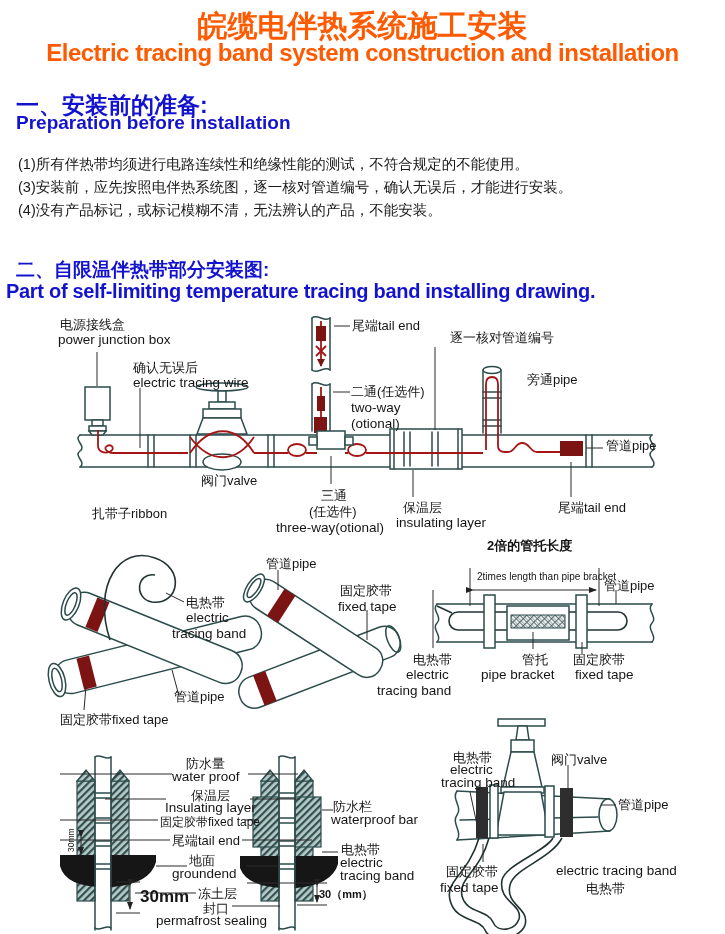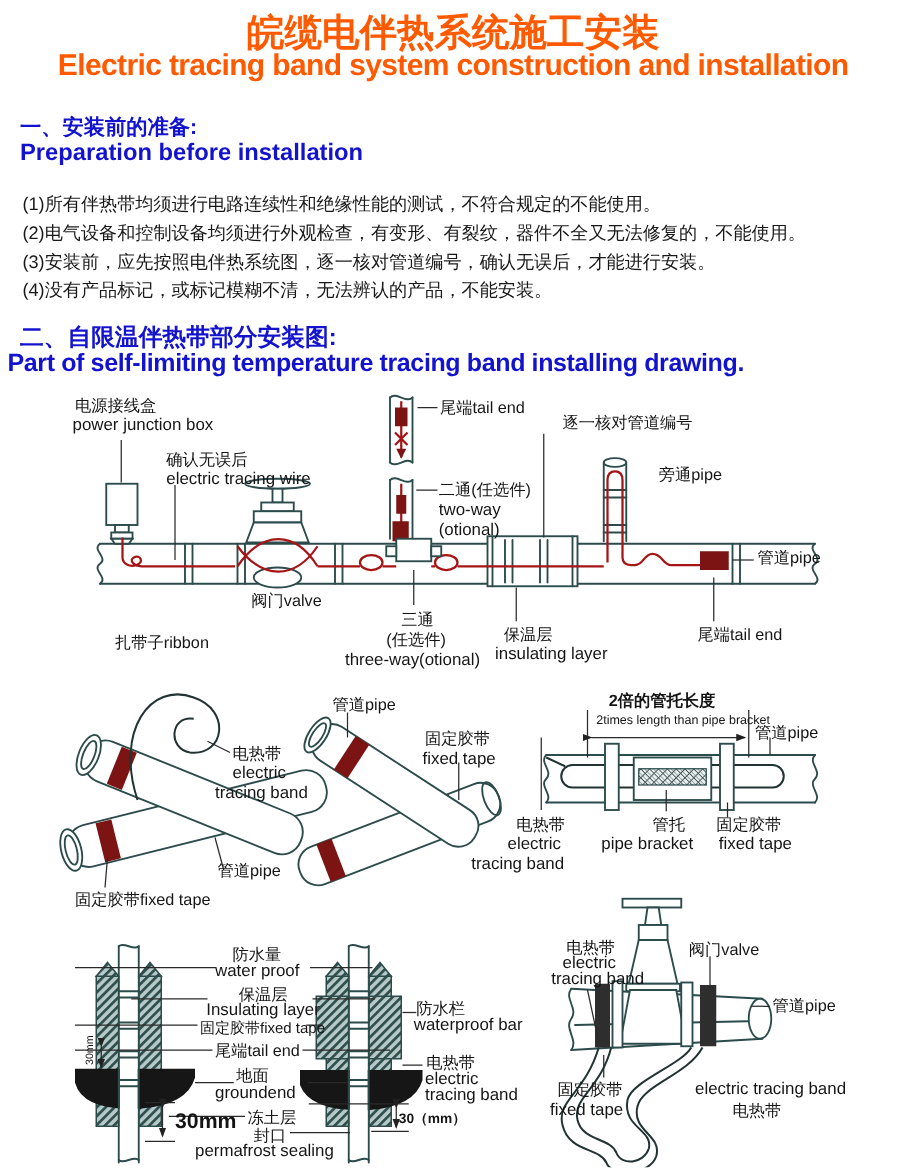--- a/index.html
+++ b/index.html
@@ -2,21 +2,21 @@
 <html><head>
 <meta charset="utf-8">
 <style>
   html,body{margin:0;padding:0}
   body{width:725px;height:934px;background:#ffffff;position:relative;overflow:hidden;
        font-family:"Liberation Sans",sans-serif}
   .abs{position:absolute;white-space:nowrap}
   .title-zh{left:0;right:0;top:6px;text-align:center;font-size:30px;font-weight:bold;color:#ff5a00}
   .title-en{left:0;right:0;top:39px;text-align:center;font-size:24px;font-weight:bold;color:#ff5a00;letter-spacing:-0.5px}
   .h-blue{color:#1212cf;font-weight:bold}
-  .s-zh{left:16px;top:90px;font-size:17px}
+  .s-zh{left:16px;top:90px;font-size:23px}
   .s-en{left:16px;top:112px;font-size:19px}
   .s2-zh{left:16px;top:257px;font-size:19px}
   .s2-en{left:6px;top:280px;font-size:20px;letter-spacing:-0.3px}
   .list{position:absolute;left:18px;top:153px;font-size:14.5px;color:#181818;line-height:23px}
   .lbl{position:absolute;color:#151515;white-space:nowrap}
   .zh{font-size:13px}
   .en{font-size:13.5px}
   .sm{font-size:10px}
   .b17{font-size:17px;font-weight:bold}
   .b11{font-size:11px;font-weight:bold}
@@ -34,21 +34,20 @@
 </head>
 <body>
 
 <div class="abs title-zh">皖缆电伴热系统施工安装</div>
 <div class="abs title-en">Electric tracing band system construction and installation</div>
 
 <div class="abs h-blue s-zh">一、安装前的准备:</div>
 <div class="abs h-blue s-en">Preparation before installation</div>
 <div class="list">
   <div>(1)所有伴热带均须进行电路连续性和绝缘性能的测试，不符合规定的不能使用。</div>
-  <div>(2)电气设备和控制设备均须进行外观检查，有变形、有裂纹，器件不全又无法修复的，不能使用。</div>
   <div>(3)安装前，应先按照电伴热系统图，逐一核对管道编号，确认无误后，才能进行安装。</div>
   <div>(4)没有产品标记，或标记模糊不清，无法辨认的产品，不能安装。</div>
 </div>
 
 <div class="abs h-blue s2-zh">二、自限温伴热带部分安装图:</div>
 <div class="abs h-blue s2-en">Part of self-limiting temperature tracing band installing drawing.</div>
 
 <svg width="725" height="624" viewBox="0 310 725 624">
   <defs>
     <pattern id="hatch" width="5" height="5" patternUnits="userSpaceOnUse" patternTransform="rotate(45)">
@@ -307,21 +306,21 @@
 <div class="lbl zh" style="left:186px;top:594px">电热带</div>
 <div class="lbl en" style="left:186px;top:610px">electric</div>
 <div class="lbl en" style="left:172px;top:626px">tracing band</div>
 <div class="lbl zh" style="left:174px;top:688px">管道pipe</div>
 <div class="lbl zh" style="left:60px;top:711px">固定胶带fixed tape</div>
 
 <div class="lbl zh" style="left:266px;top:555px">管道pipe</div>
 <div class="lbl zh" style="left:340px;top:582px">固定胶带</div>
 <div class="lbl en" style="left:338px;top:599px">fixed tape</div>
 
-<div class="lbl zh" style="left:487px;top:552px;font-weight:bold">2倍的管托长度</div>
+<div class="lbl zh" style="left:487px;top:537px;font-weight:bold">2倍的管托长度</div>
 <div class="lbl sm" style="left:477px;top:571px">2times length than pipe bracket</div>
 <div class="lbl zh" style="left:604px;top:577px">管道pipe</div>
 <div class="lbl zh" style="left:413px;top:651px">电热带</div>
 <div class="lbl en" style="left:406px;top:667px">electric</div>
 <div class="lbl en" style="left:377px;top:683px">tracing band</div>
 <div class="lbl zh" style="left:522px;top:651px">管托</div>
 <div class="lbl en" style="left:481px;top:667px">pipe bracket</div>
 <div class="lbl zh" style="left:573px;top:651px">固定胶带</div>
 <div class="lbl en" style="left:575px;top:667px">fixed tape</div>
 

